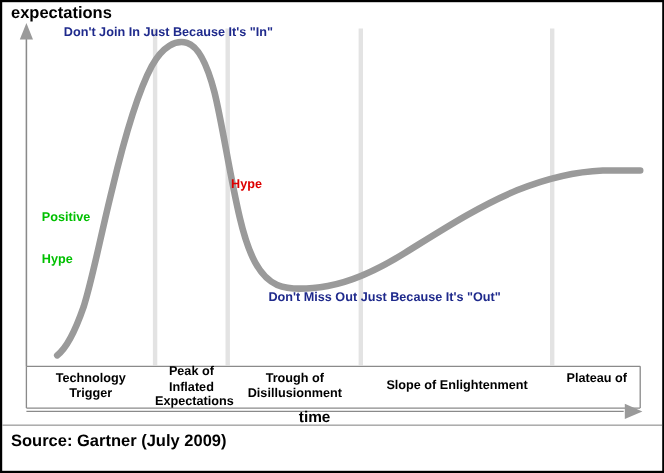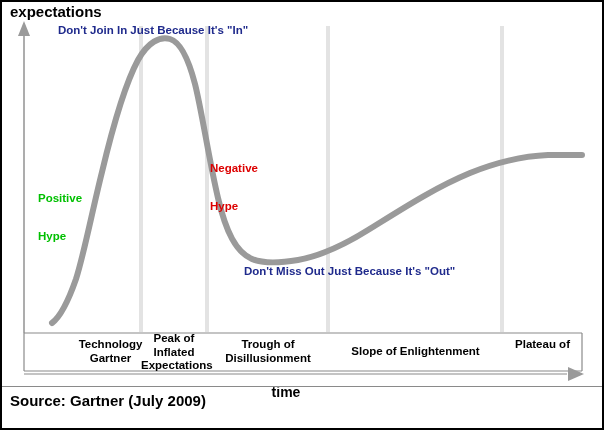--- a/index.html
+++ b/index.html
@@ -18,21 +18,21 @@
   .lbl{position:absolute;white-space:pre;line-height:1.12;}
 
   .y-title{
     left:8px;top:2px;
     font-size:15px;font-weight:bold;color:#000000;
     letter-spacing:0px;
   }
   .x-title{
     left:0;top:370px;width:568px;
     text-align:center;
-    font-size:14px;font-weight:bold;color:#000000;margin-top:13px;
+    font-size:14px;font-weight:bold;color:#000000;
   }
   .anno{
     font-size:11.5px;font-weight:bold;text-align:left;
   }
   .anno-join{left:56px;top:22px;width:228px;color:#1F2A8C;}
   .anno-miss{left:242px;top:263px;width:258px;color:#1F2A8C;}
   .anno-pos{left:36px;top:164px;width:76px;color:#00C000;}
   .anno-neg{left:208px;top:134px;width:84px;color:#DD0000;}
 
   .phase{
@@ -98,29 +98,28 @@
     <div class="lbl x-title">time</div>
 
     <div class="lbl anno anno-join">Don't Join In Just Because It's "In"</div>
 
     <div class="lbl anno anno-pos">
       <div>Positive</div>
       <div>Hype</div>
     </div>
 
     <div class="lbl anno anno-neg">
-      <div>Negative</div>
       <div>Hype</div>
     </div>
 
     <div class="lbl anno anno-miss">Don't Miss Out Just Because It's "Out"</div>
 
-    <div class="phase" style="left:24px;top:336px;width:113px;padding-left:28px;">
+    <div class="phase" style="left:24px;top:336px;width:113px;">
       <div>Technology</div>
-      <div>Gartner</div>
+      <div>Trigger</div>
     </div>
 
     <div class="phase" style="left:139px;top:330px;width:66px;">
       <div>Peak of</div>
       <div>Inflated</div>
       <div>Expectations</div>
     </div>
 
     <div class="phase" style="left:206px;top:336px;width:120px;">
       <div>Trough of</div>

